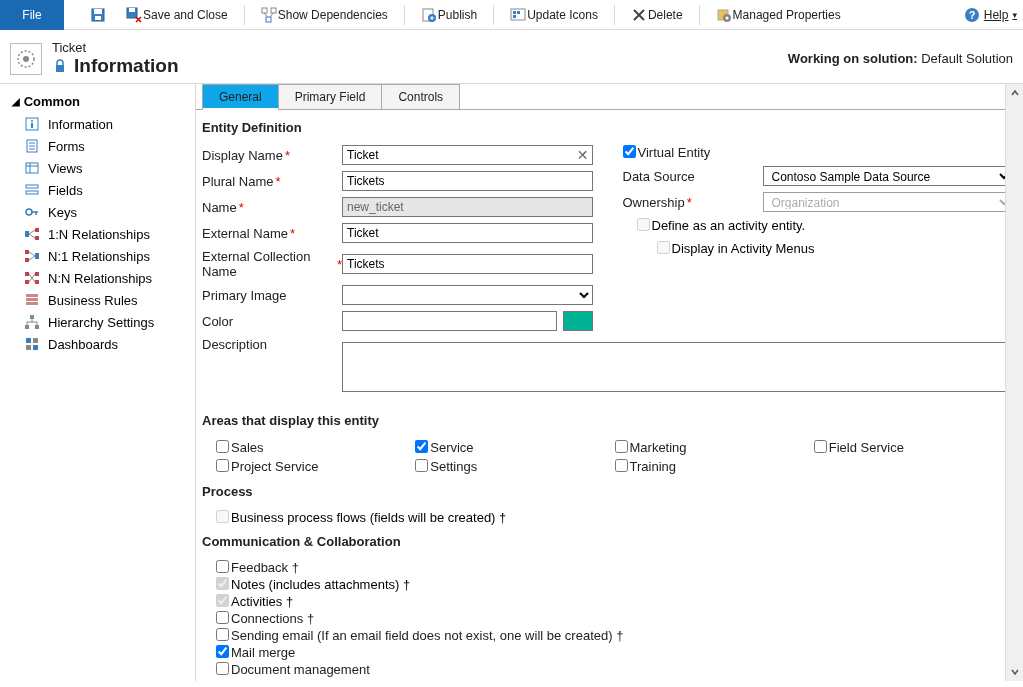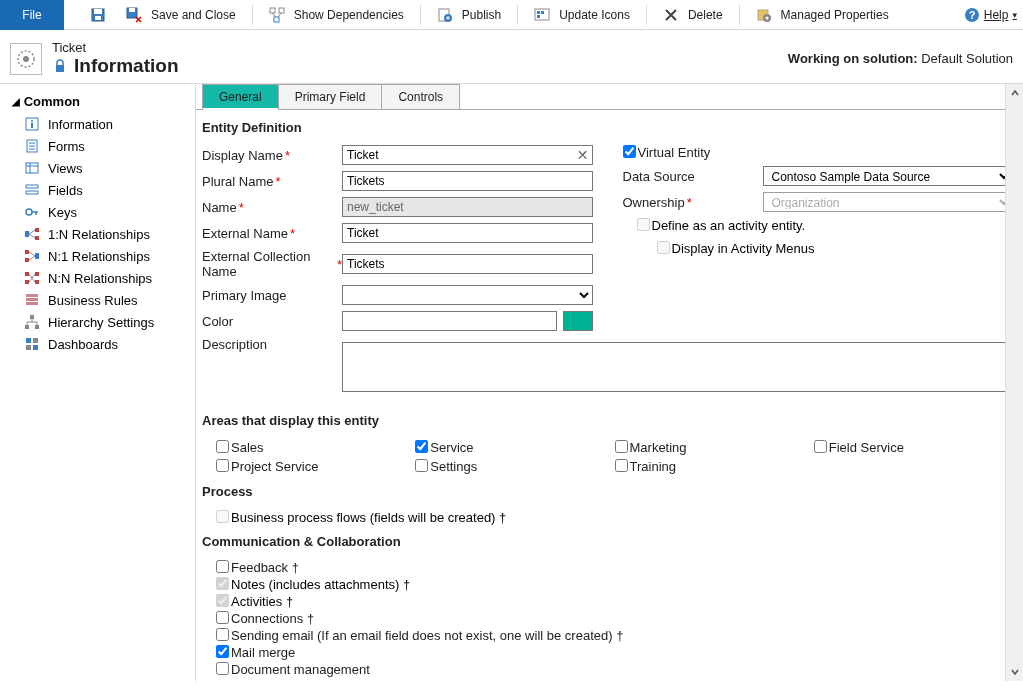--- a/index.html
+++ b/index.html
@@ -1,37 +1,37 @@
 <!DOCTYPE html>
 <html><head>
 <meta charset="utf-8">
 <style>
   html,body{margin:0;padding:0;font-family:"Segoe UI",Arial,sans-serif;font-size:12px;color:#222;background:#fff;height:100%;overflow:hidden}
   *{box-sizing:border-box}
   .toolbar{height:30px;display:flex;align-items:center;gap:4px;padding:0 6px;border-bottom:1px solid #d9d9d9;background:#fff}
   .file-btn{background:#1a6ab3;color:#fff;width:64px;height:30px;display:flex;align-items:center;justify-content:center;font-size:12px;margin-left:-6px;margin-right:14px}
-  .tb-btn{display:flex;align-items:center;gap:9px;padding:4px 8px;border:none;background:transparent;color:#222;cursor:pointer;font-size:12px}
+  .tb-btn{display:flex;align-items:center;gap:1px;padding:4px 8px;border:none;background:transparent;color:#222;cursor:pointer;font-size:12px}
   .tb-sep{width:1px;height:20px;background:#d9d9d9;margin:0 4px}
   .spacer{flex:1}
   .help{display:flex;align-items:center;gap:4px;color:#222;text-decoration:underline;cursor:pointer}
   .ico{width:16px;height:16px;display:inline-flex;align-items:center;justify-content:center;flex-shrink:0}
   .ico svg{width:16px;height:16px}
   .hdr{display:flex;align-items:center;padding:10px 10px 6px 10px;border-bottom:1px solid #d9d9d9}
   .hdr-ico{width:32px;height:32px;border:1px solid #bbb;margin-right:10px;display:flex;align-items:center;justify-content:center}
   .hdr-txt .ent{font-size:13px;color:#222}
   .hdr-txt .title{font-size:19px;font-weight:700;display:flex;align-items:center;gap:6px}
   .hdr-right{margin-left:auto;font-size:13px}
   .body{display:flex;height:calc(100% - 30px - 60px);position:relative}
   .nav{width:196px;border-right:1px solid #d9d9d9;padding:6px 0;overflow:auto}
   .nav-group{padding:4px 12px;font-weight:700;font-size:13px;color:#000;display:flex;align-items:center;gap:4px}
   .nav-item{display:flex;align-items:center;gap:8px;padding:3px 10px 3px 24px;cursor:pointer;font-size:13px;color:#000}
   .nav-ico{width:16px;height:16px;display:inline-flex;align-items:center;justify-content:center}
   .main{flex:1;display:flex;flex-direction:column;overflow:hidden}
   .tabs{display:flex;border-bottom:1px solid #aaa;padding-left:6px}
-  .tab{padding:5px 16px;border:1px solid #aaa;border-bottom:none;background:#14b8a6;cursor:pointer;margin-right:-1px;font-size:12px;color:#222}
+  .tab{padding:5px 16px;border:1px solid #aaa;border-bottom:none;background:#0ea5e9;cursor:pointer;margin-right:-1px;font-size:12px;color:#222}
   .tab.inactive{background:#f4f4f4}
   .tab.active{position:relative}
   .tab.active::after{content:"";position:absolute;left:0;right:0;bottom:-1px;height:2px;background:#fff}
   .form-scroll{flex:1;overflow-y:scroll;overflow-x:hidden;padding:2px 10px 20px 6px}
   .sec-title{font-weight:700;font-size:13px;padding:8px 0 10px 0}
   .two-col{display:flex;gap:30px}
   .col{flex:1}
   .row{display:flex;align-items:center;margin-bottom:6px}
   .lbl{width:140px;font-size:13px;display:flex;align-items:center;gap:2px}
   .req{color:#d00}

